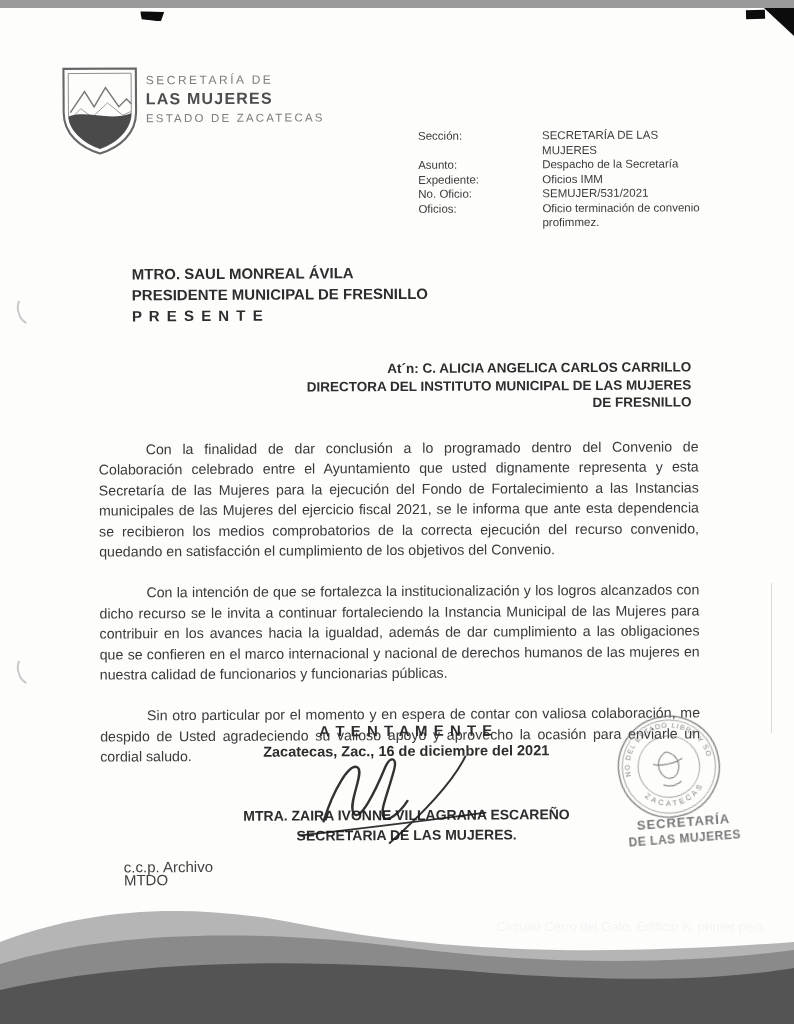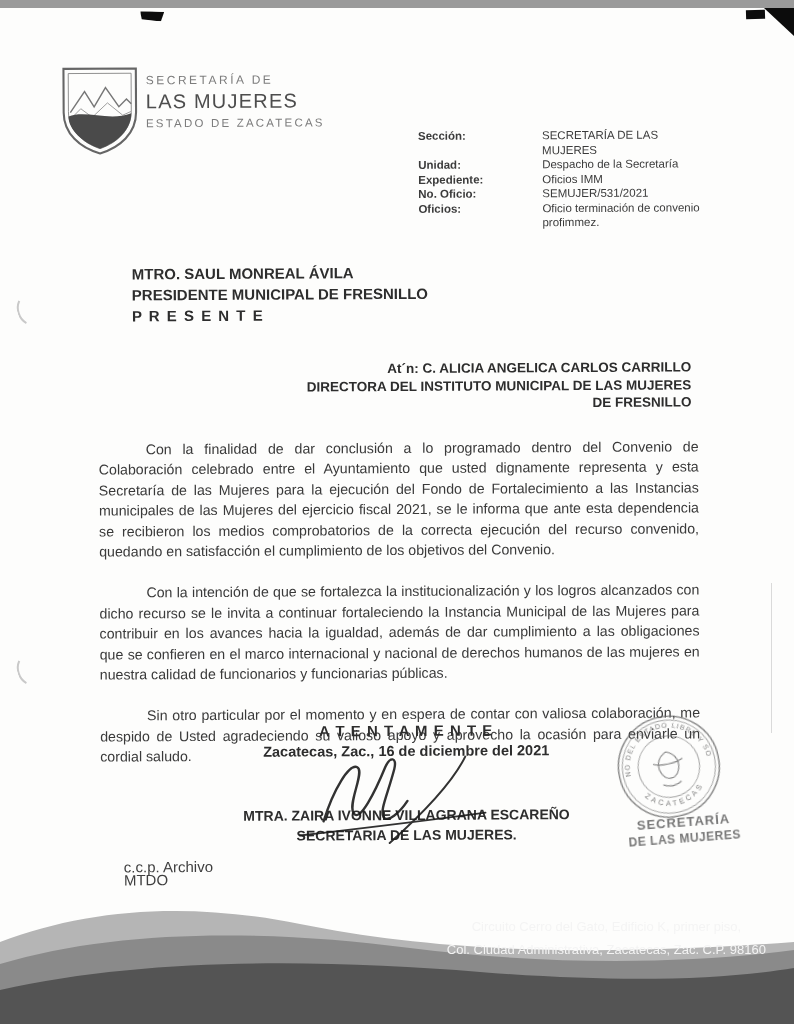--- a/index.html
+++ b/index.html
@@ -4,27 +4,27 @@
 <style>
   html,body{margin:0;padding:0}
   body{background:#9a9a9a;font-family:"Liberation Sans",sans-serif}
   .page{position:relative;width:794px;height:1024px;margin:8px auto;background:#fdfdfc;overflow:hidden;color:#383838}
   .letter{position:absolute;left:0;top:0;width:100%;height:100%;transform:rotate(-0.3deg)}
 
   
   .lh-shield{position:absolute;left:62px;top:54px}
   .lh-text{position:absolute;left:148px;top:64px}
   .lh-1{font-size:12px;letter-spacing:2.5px;color:#7c7c7c}
-  .lh-2{font-size:20px;font-weight:normal;letter-spacing:1.2px;color:#4d4d4d;margin-top:3px}
+  .lh-2{font-size:16px;font-weight:bold;letter-spacing:1.2px;color:#4d4d4d;margin-top:3px}
   .lh-3{font-size:11.5px;letter-spacing:2.2px;color:#7c7c7c;margin-top:4px}
 
   
   .meta{position:absolute;left:420px;top:121px;width:300px;font-size:11.5px;line-height:14.5px}
   .meta-row{display:flex}
-  .meta-label{width:124px;font-weight:bold;color:#3b3b3b;flex:none}
+  .meta-label{width:124px;font-weight:normal;color:#3b3b3b;flex:none}
   .meta-value{color:#3b3b3b;width:172px}
 
   
   .recipient{position:absolute;left:133px;top:254px;font-size:15px;font-weight:bold;line-height:21px;color:#2d2d2d}
   .spaced{letter-spacing:1.5px}
   .attn{position:absolute;left:200px;top:352px;width:492px;text-align:right;font-size:13.5px;font-weight:bold;line-height:17.5px;color:#2d2d2d}
 
   
   .body-text{position:absolute;left:99px;top:430px;width:600px;font-size:14.2px;line-height:20.4px;text-align:justify;color:#3a3a3a}
   .body-text p{margin:0 0 21px 0;text-indent:47px}
@@ -88,21 +88,21 @@
       <div class="lh-2">LAS MUJERES</div>
       <div class="lh-3">ESTADO DE ZACATECAS</div>
     </div>
 
     <div class="meta">
       <div class="meta-row">
         <div class="meta-label">Sección:</div>
         <div class="meta-value">SECRETARÍA DE LAS MUJERES</div>
       </div>
       <div class="meta-row">
-        <div class="meta-label">Unidad:</div>
+        <div class="meta-label">Asunto:</div>
         <div class="meta-value">Despacho de la Secretaría</div>
       </div>
       <div class="meta-row">
         <div class="meta-label">Expediente:</div>
         <div class="meta-value">Oficios IMM</div>
       </div>
       <div class="meta-row">
         <div class="meta-label">No. Oficio:</div>
         <div class="meta-value">SEMUJER/531/2021</div>
       </div>
@@ -185,16 +185,15 @@
   </div>
 
   <svg class="footer-art" viewBox="0 0 794 134" preserveAspectRatio="none">
     <path fill="#b5b5b5" d="M0,44 C90,10 190,4 300,26 C430,52 580,60 794,44 L794,134 L0,134 Z"></path>
     <path fill="#8a8a8a" d="M0,66 C120,30 270,32 410,50 C550,68 690,66 794,52 L794,134 L0,134 Z"></path>
     <path fill="#545454" d="M0,92 C150,58 330,62 480,74 C620,85 720,82 794,70 L794,134 L0,134 Z"></path>
   </svg>
 
   <div class="footer-text">
     <div>Circuito Cerro del Gato, Edificio K, primer piso,</div>
-    <div>Col. Ciudad Administrativa, Zacatecas, Zac. C.P. 98160</div>
   </div>
 
 </div>
 
 </body></html>

